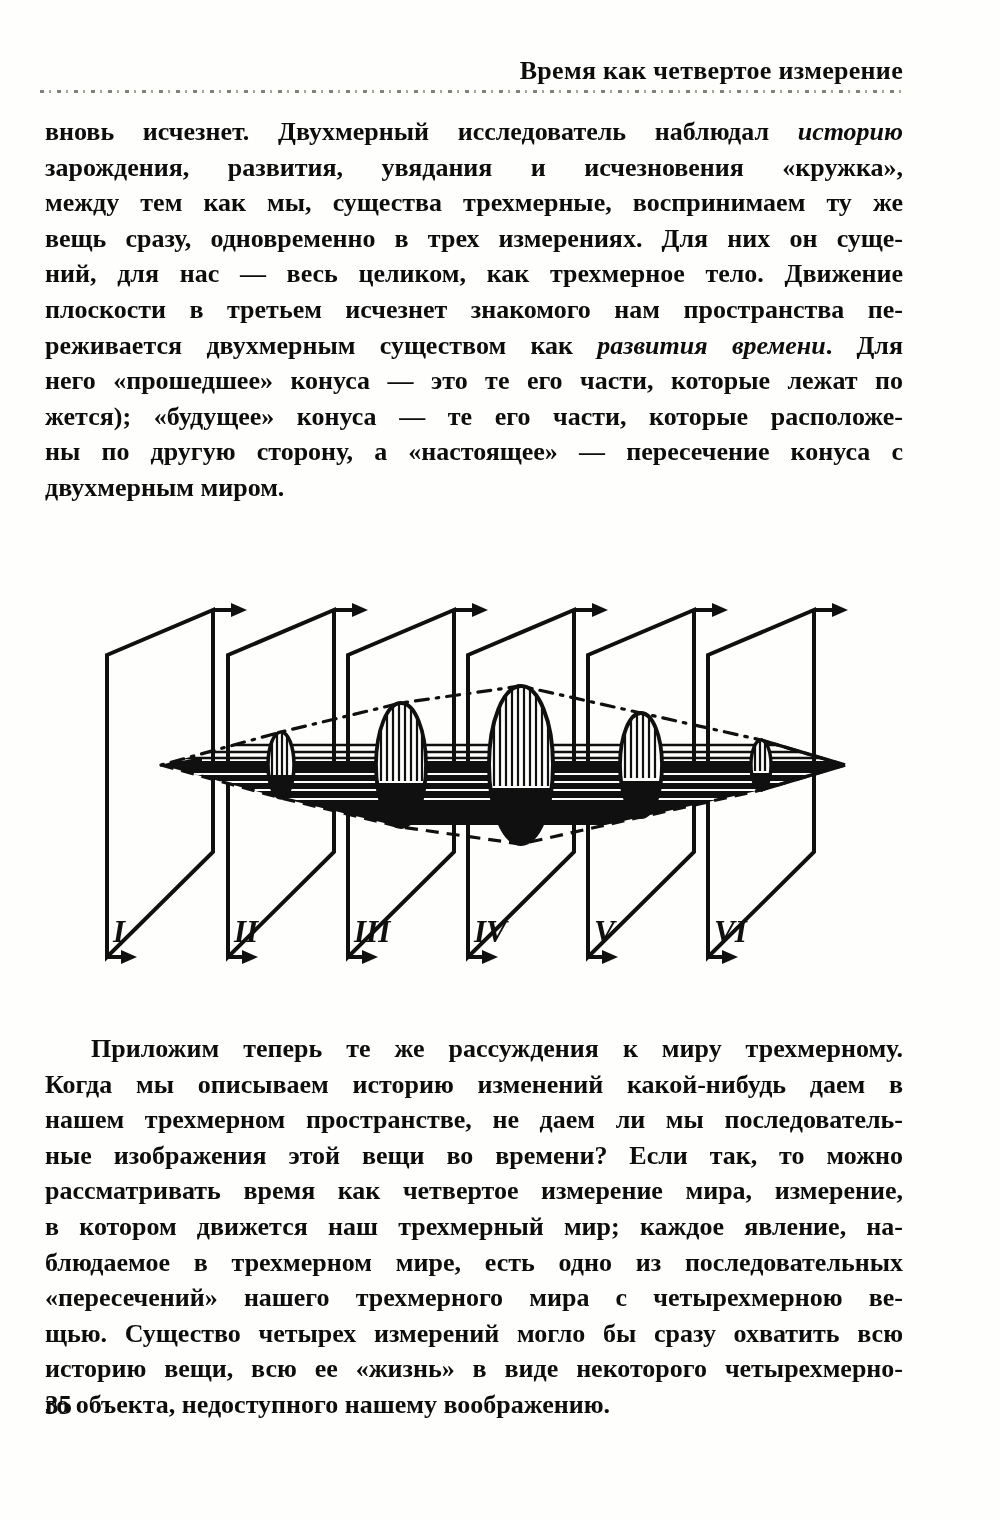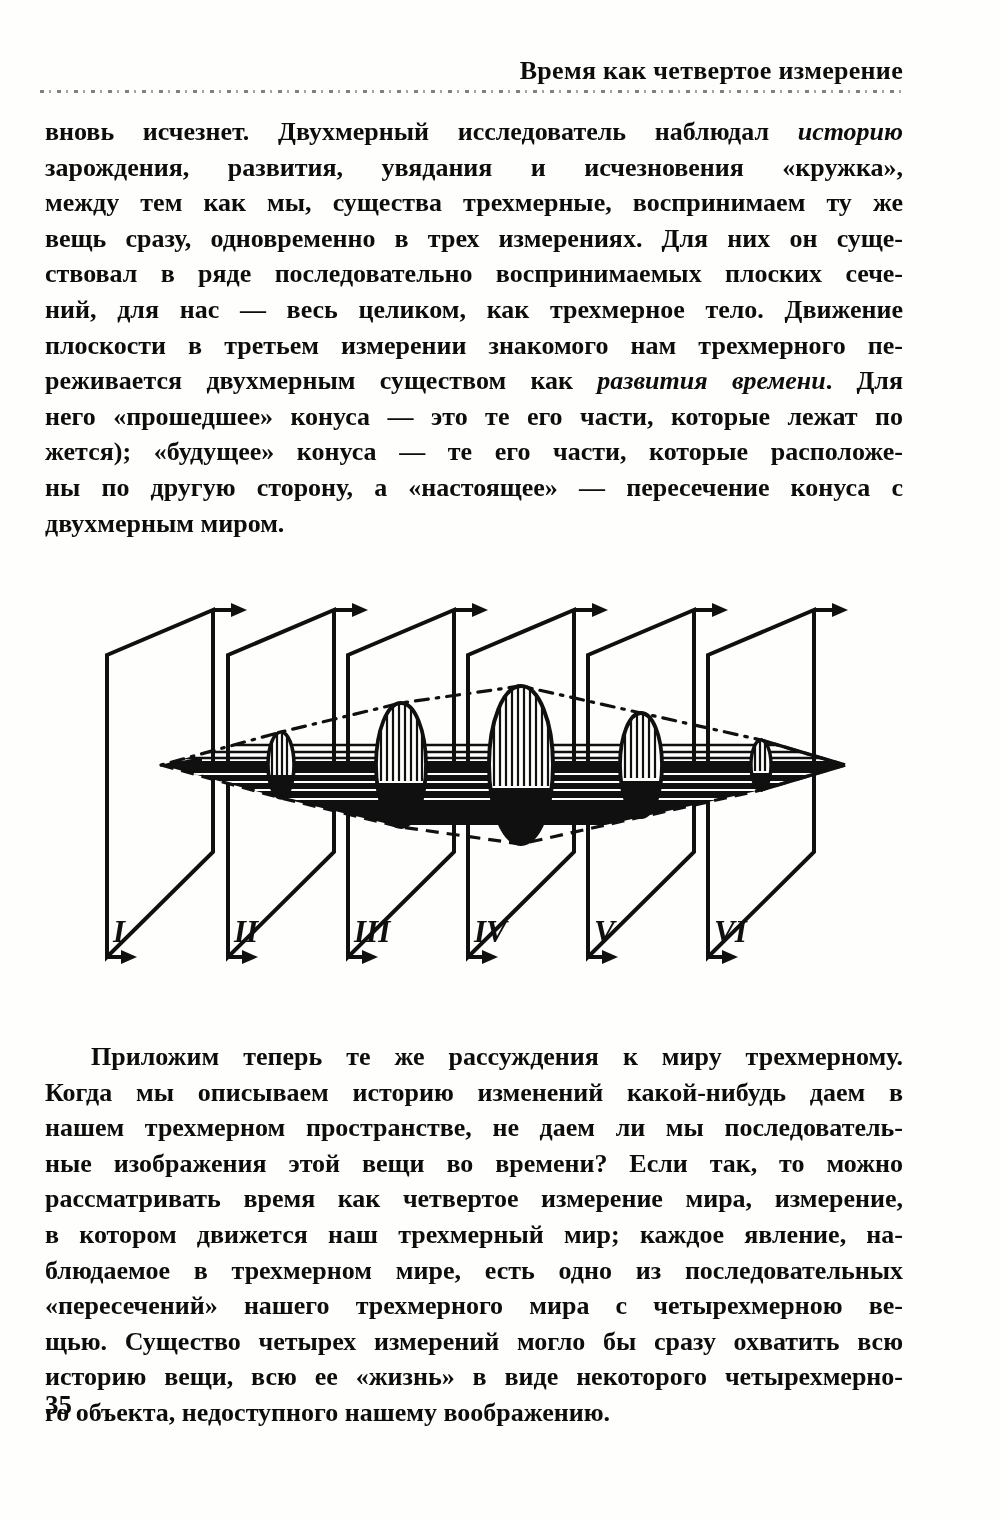--- a/index.html
+++ b/index.html
@@ -19,21 +19,21 @@
     position:absolute;top:90px;left:40px;width:865px;height:3px;
     background-image:
       repeating-linear-gradient(90deg,#62625a 0 4px,transparent 4px 9px,#8f8f7c 9px 11px,transparent 11px 17px);
     opacity:.8;
   }
   .para{
     position:absolute;left:45px;width:858px;
     font-size:26px;font-weight:bold;line-height:35.6px;
   }
   .p1{top:114px;}
-  .p2{top:1031px;margin-top:8px;}
+  .p2{top:1031px;}
   .line{text-align:justify;text-align-last:justify;height:35.6px;}
   .line.last{text-align-last:left;}
   .line.indent{text-indent:46px;}
   .em{font-style:italic;}
   .page-num{
     position:absolute;top:1390px;left:45px;width:858px;
     text-align:left;font-size:27px;font-weight:bold;
   }
   .figure{position:absolute;left:60px;top:585px;width:860px;height:430px;}
   .figure svg{display:block;width:860px;height:430px;}
@@ -51,23 +51,22 @@
 <div class="page">
 
   <div class="header-title">Время как четвертое измерение</div>
   <div class="rule-dotted"></div>
 
   <div class="para p1">
     <div class="line"><span>вновь исчезнет. Двухмерный исследователь наблюдал </span><span class="em">историю</span><span></span></div>
     <div class="line"><span>зарождения, развития, увядания и исчезновения «кружка»,</span><span class="em"></span><span></span></div>
     <div class="line"><span>между тем как мы, существа трехмерные, воспринимаем ту же</span><span class="em"></span><span></span></div>
     <div class="line"><span>вещь сразу, одновременно в трех измерениях. Для них он суще-</span><span class="em"></span><span></span></div>
-    <div class="line"><span>ствовал в ряде последовательно воспринимаемых плоских сече-</span><span class="em"></span><span></span></div>
     <div class="line"><span>ний, для нас — весь целиком, как трехмерное тело. Движение</span><span class="em"></span><span></span></div>
-    <div class="line"><span>плоскости в третьем измерении знакомого нам трехмерного пе-</span><span class="em"></span><span></span></div>
+    <div class="line"><span>плоскости в третьем исчезнет знакомого нам пространства пе-</span><span class="em"></span><span></span></div>
     <div class="line"><span>реживается двухмерным существом как </span><span class="em">развития времени</span><span>. Для</span></div>
     <div class="line"><span>него «прошедшее» конуса — это те его части, которые лежат по</span><span class="em"></span><span></span></div>
     <div class="line"><span>жется); «будущее» конуса — те его части, которые расположе-</span><span class="em"></span><span></span></div>
     <div class="line"><span>ны по другую сторону, а «настоящее» — пересечение конуса с</span><span class="em"></span><span></span></div>
     <div class="line last"><span>двухмерным миром.</span><span class="em"></span><span></span></div>
   </div>
 
   <div class="figure">
     <svg viewBox="0 0 860 430" xmlns="http://www.w3.org/2000/svg">
       <defs>

